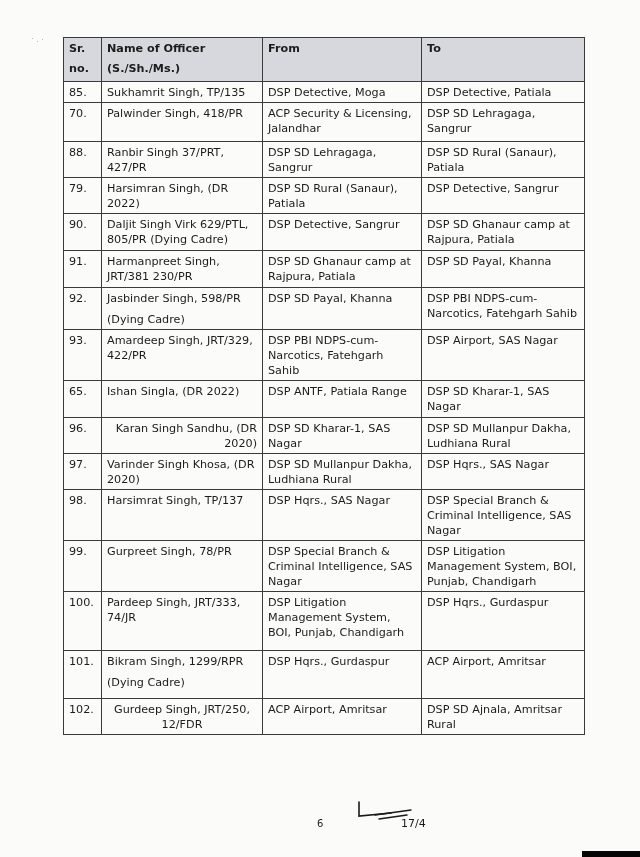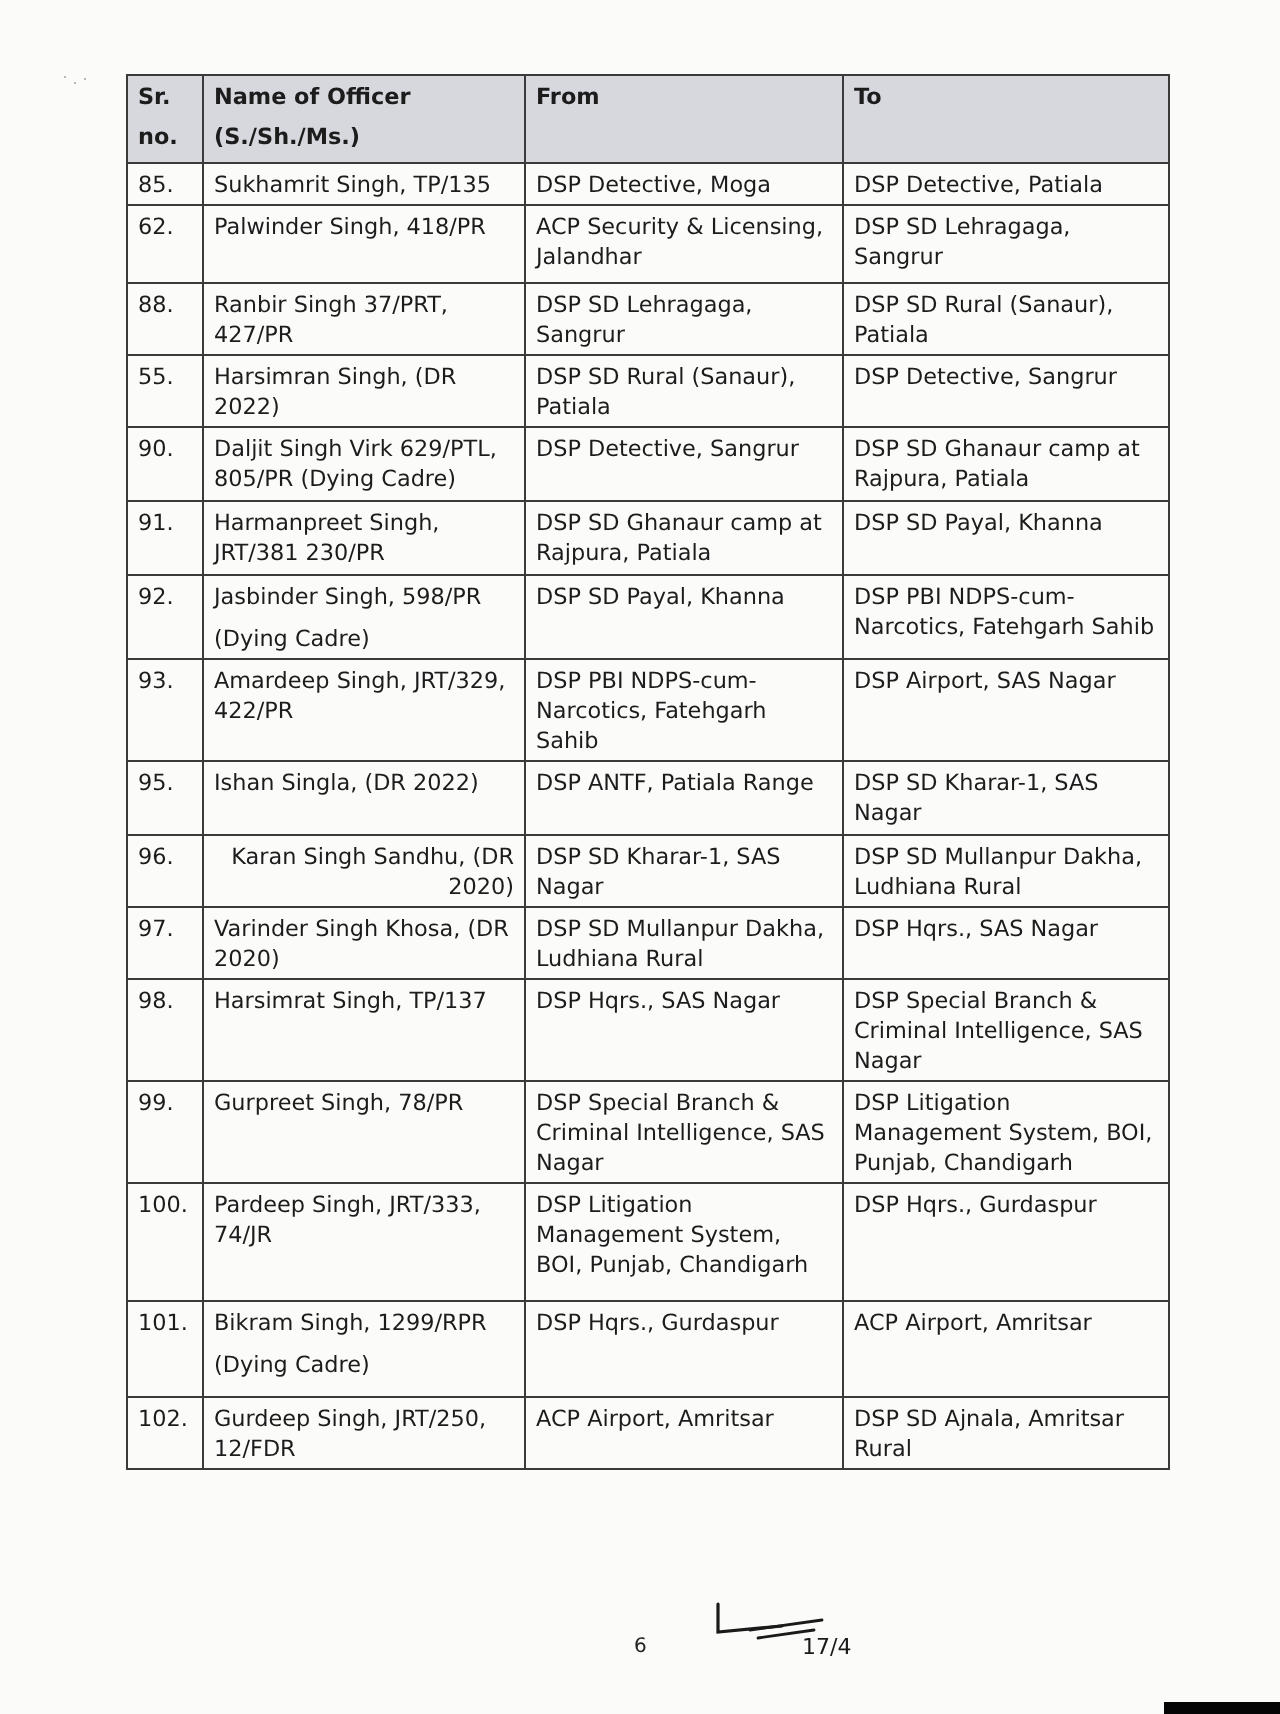--- a/index.html
+++ b/index.html
@@ -67,21 +67,21 @@
           <span style="display: block;">Sukhamrit Singh, TP/135</span>
         </td>
         <td>
           <span style="display: block;">DSP Detective, Moga</span>
         </td>
         <td>
           <span style="display: block;">DSP Detective, Patiala</span>
         </td>
       </tr>
       <tr style="height: 39px;">
-        <td class="sr">62.</td>
+        <td class="sr">70.</td>
         <td>
           <span style="display: block;">Palwinder Singh, 418/PR</span>
         </td>
         <td>
           <span style="display: block;">ACP Security &amp; Licensing, Jalandhar</span>
         </td>
         <td>
           <span style="display: block;">DSP SD Lehragaga, Sangrur</span>
         </td>
       </tr>
@@ -91,21 +91,21 @@
           <span style="display: block;">Ranbir Singh 37/PRT, 427/PR</span>
         </td>
         <td>
           <span style="display: block;">DSP SD Lehragaga, Sangrur</span>
         </td>
         <td>
           <span style="display: block;">DSP SD Rural (Sanaur), Patiala</span>
         </td>
       </tr>
       <tr style="height: 36px;">
-        <td class="sr">55.</td>
+        <td class="sr">79.</td>
         <td>
           <span style="display: block;">Harsimran Singh, (DR 2022)</span>
         </td>
         <td>
           <span style="display: block;">DSP SD Rural (Sanaur), Patiala</span>
         </td>
         <td>
           <span style="display: block;">DSP Detective, Sangrur</span>
         </td>
       </tr>
@@ -152,21 +152,21 @@
           <span style="display: block;">Amardeep Singh, JRT/329, 422/PR</span>
         </td>
         <td>
           <span style="display: block;">DSP PBI NDPS-cum-Narcotics, Fatehgarh Sahib</span>
         </td>
         <td>
           <span style="display: block;">DSP Airport, SAS Nagar</span>
         </td>
       </tr>
       <tr style="height: 37px;">
-        <td class="sr">95.</td>
+        <td class="sr">65.</td>
         <td>
           <span style="display: block;">Ishan Singla, (DR 2022)</span>
         </td>
         <td>
           <span style="display: block;">DSP ANTF, Patiala Range</span>
         </td>
         <td>
           <span style="display: block;">DSP SD Kharar-1, SAS Nagar</span>
         </td>
       </tr>
@@ -239,21 +239,21 @@
         <td>
           <span style="display: block;">DSP Hqrs., Gurdaspur</span>
         </td>
         <td>
           <span style="display: block;">ACP Airport, Amritsar</span>
         </td>
       </tr>
       <tr style="height: 36px;">
         <td class="sr">102.</td>
         <td>
-          <span style="display: block;">Gurdeep Singh, JRT/250, 12/FDR</span>
+          <span style="display: block; text-align: center;">Gurdeep Singh, JRT/250, 12/FDR</span>
         </td>
         <td>
           <span style="display: block;">ACP Airport, Amritsar</span>
         </td>
         <td>
           <span style="display: block;">DSP SD Ajnala, Amritsar Rural</span>
         </td>
       </tr>
     </tbody>
 </table>

